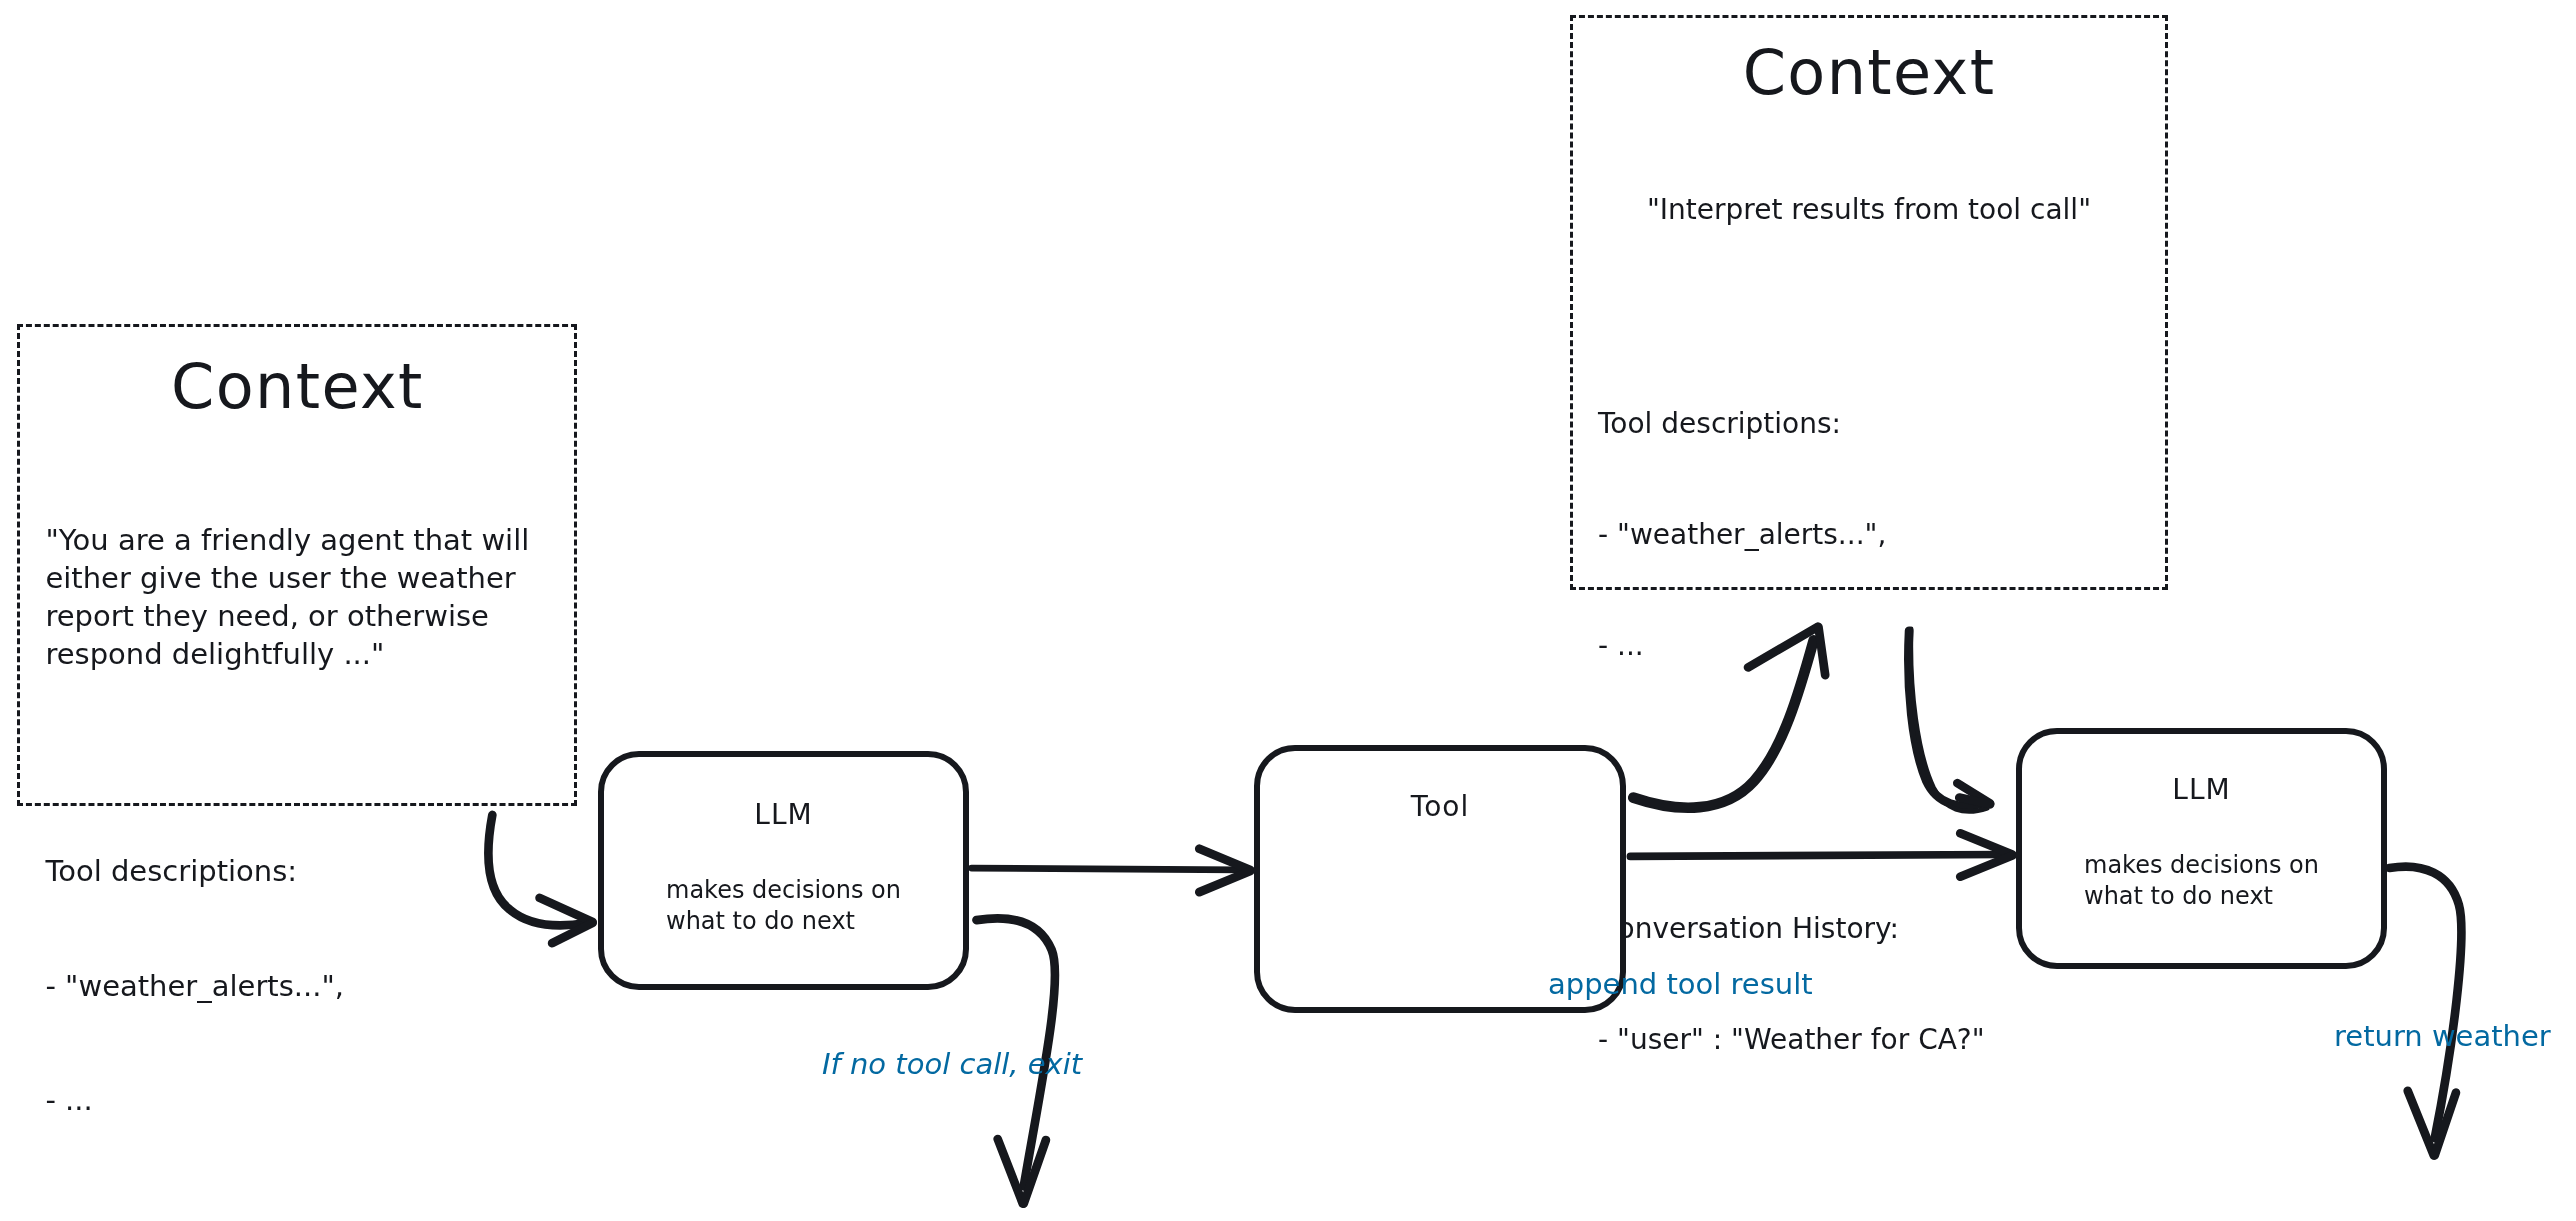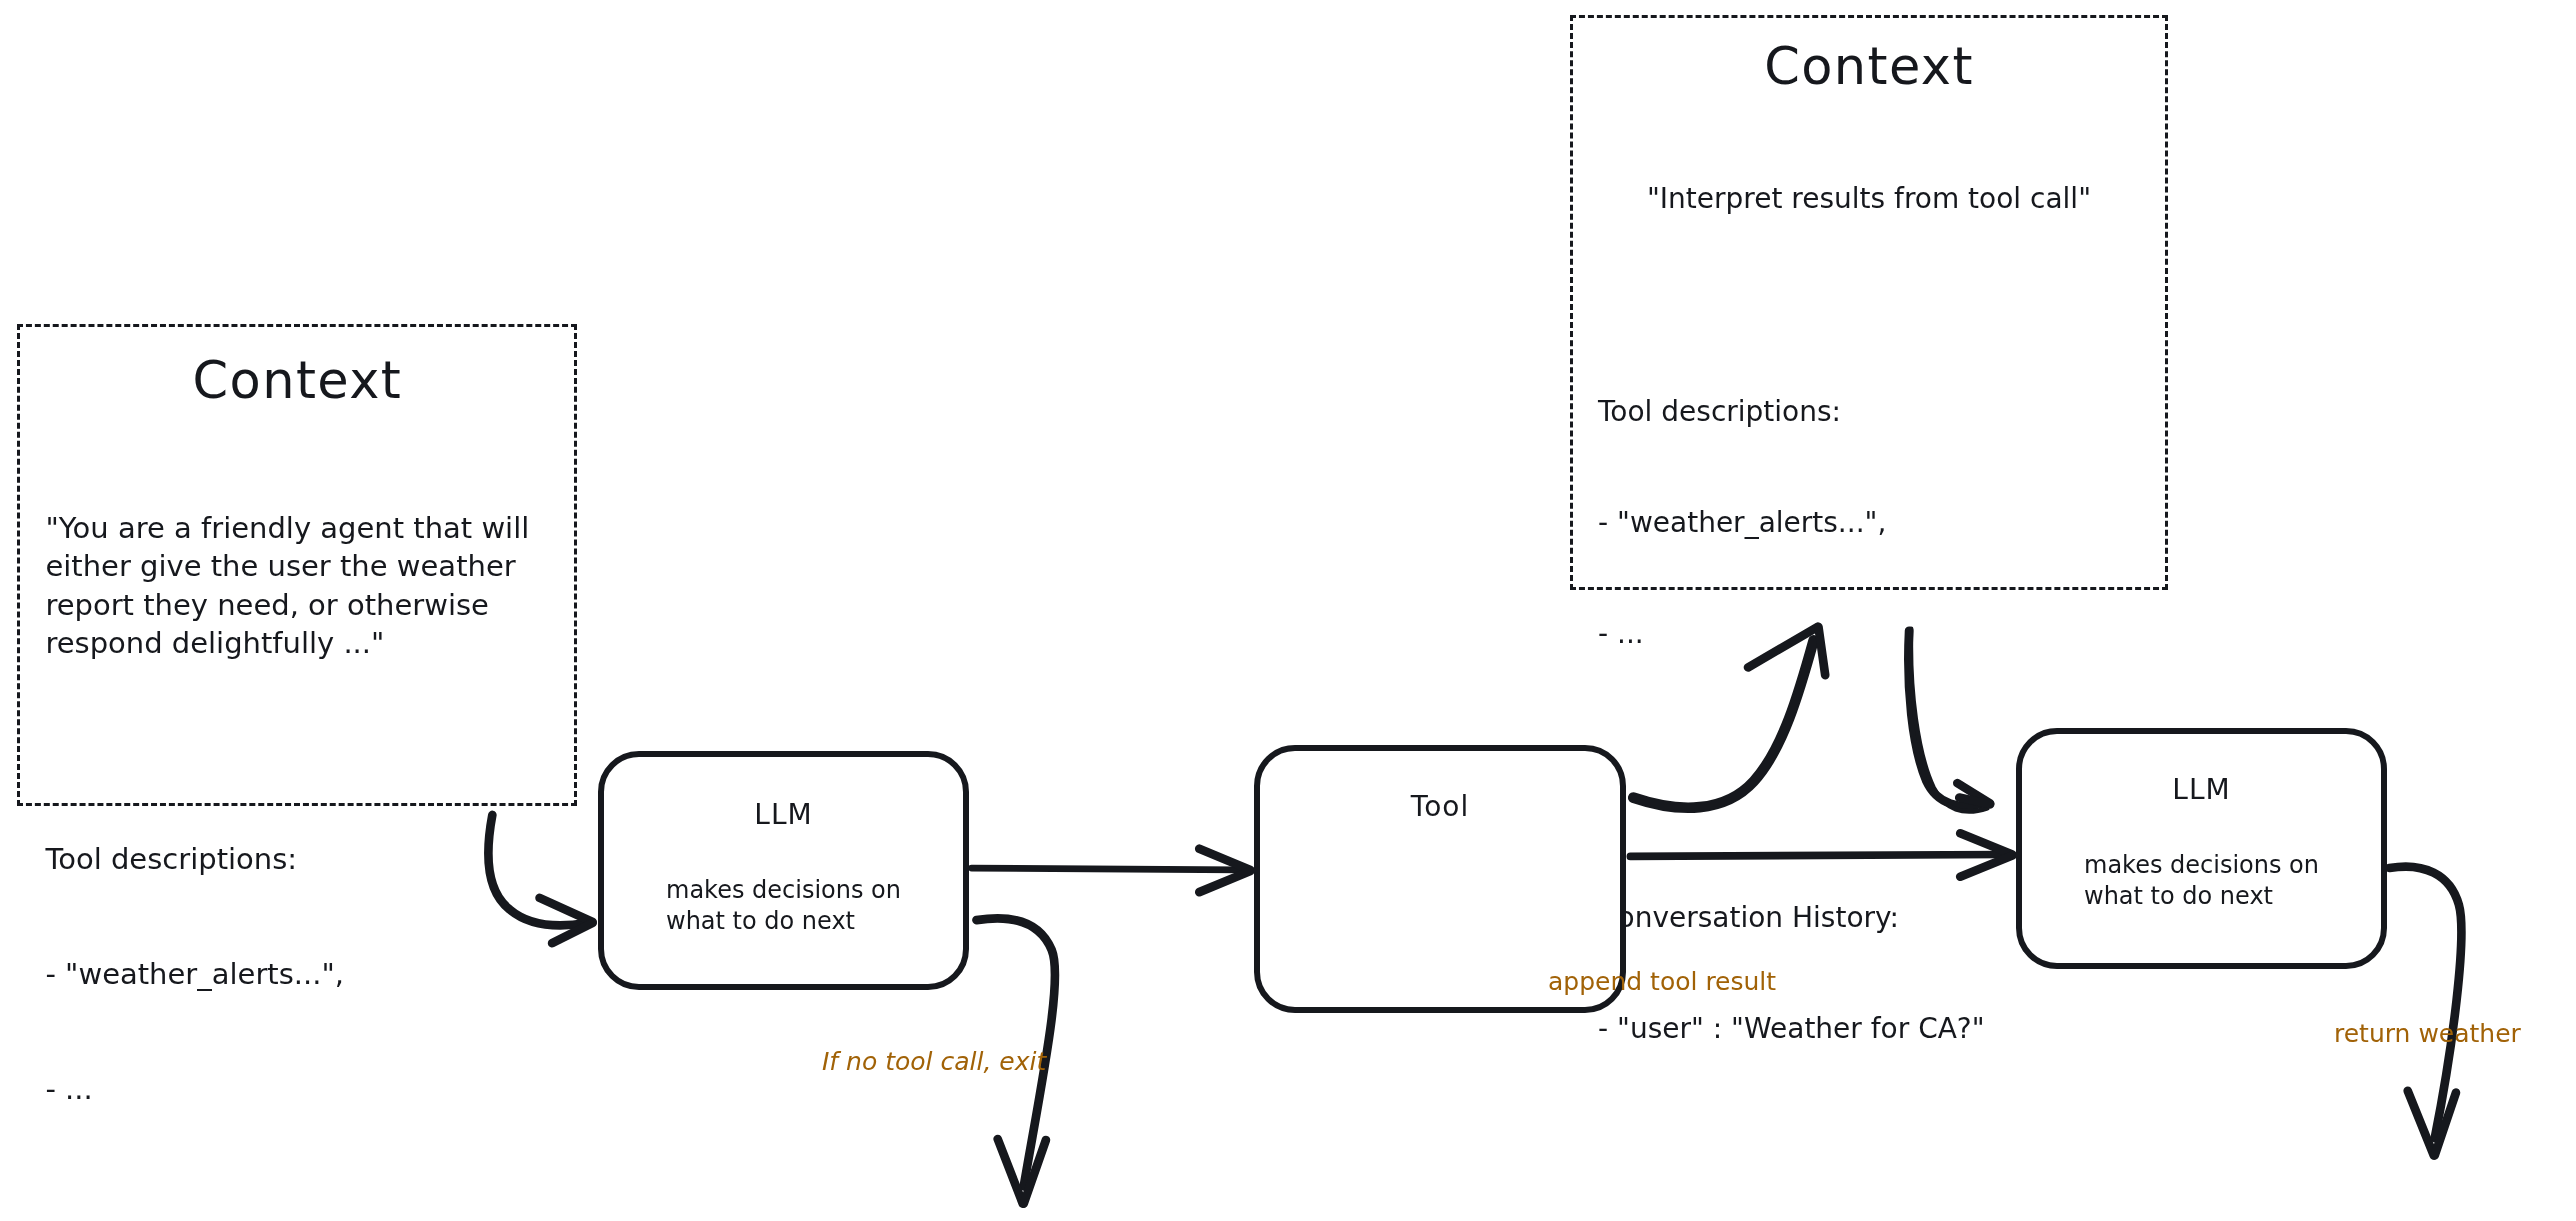--- a/index.html
+++ b/index.html
@@ -31,21 +31,21 @@
 
   
   .ctx-box {
     position: absolute;
     border: 3.9px dashed #16181d;
     background: transparent;
     box-sizing: border-box;
   }
   .ctx-title {
     text-align: center;
-    font-size: 51px;
+    font-size: 62px;
     font-weight: 400;
     letter-spacing: 1.4px;
     line-height: 1.05;
     margin: 0;
   }
   .ctx-body {
     font-size: 29px;
     line-height: 1.32;
     white-space: pre-wrap;
   }
@@ -109,24 +109,24 @@
   #node-tool .node-title { margin-top: 42px; }
   #node-tool .node-sub  { margin-top: 41px; align-self: flex-start; margin-left: 42px; }
 
   #node-llm-2 { left: 2016px; top: 728px; width: 371px; height: 241px; }
   #node-llm-2 .node-title { margin-top: 42px; }
   #node-llm-2 .node-sub  { margin-top: 42px; }
 
   
   .edge-label {
     position: absolute;
-    font-size: 25px;
+    font-size: 29px;
     line-height: 1.2;
     white-space: nowrap;
-    color: #a16207;
+    color: #0369a1;
   }
   #label-exit   { left: 822px;  top: 1047px; font-style: italic; }
   #label-append { left: 1548px; top: 967px; }
   #label-return { left: 2334px; top: 1019px; }
 </style>
 </head>
 <body>
 
 <div id="canvas">
 

